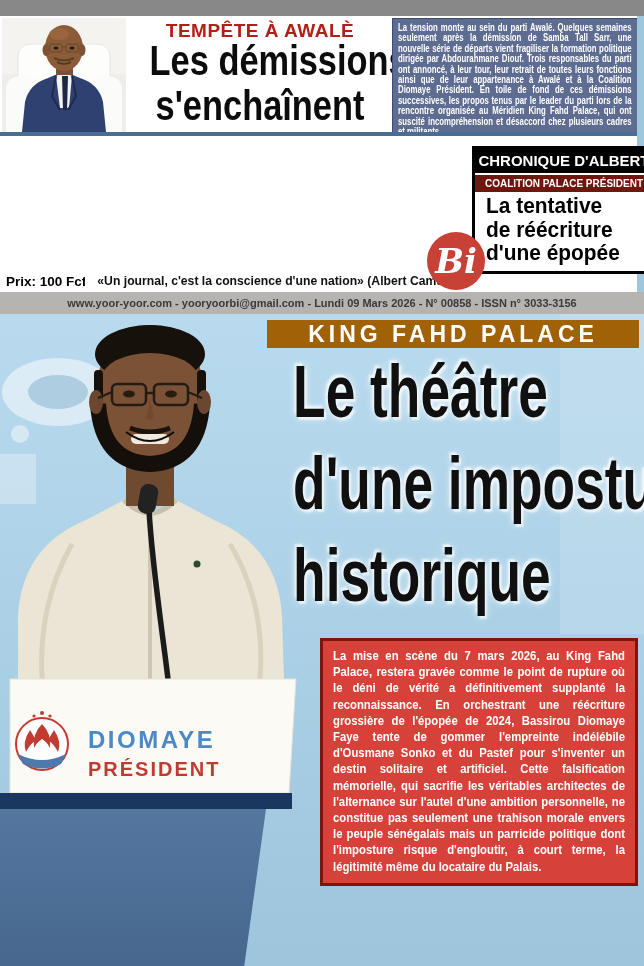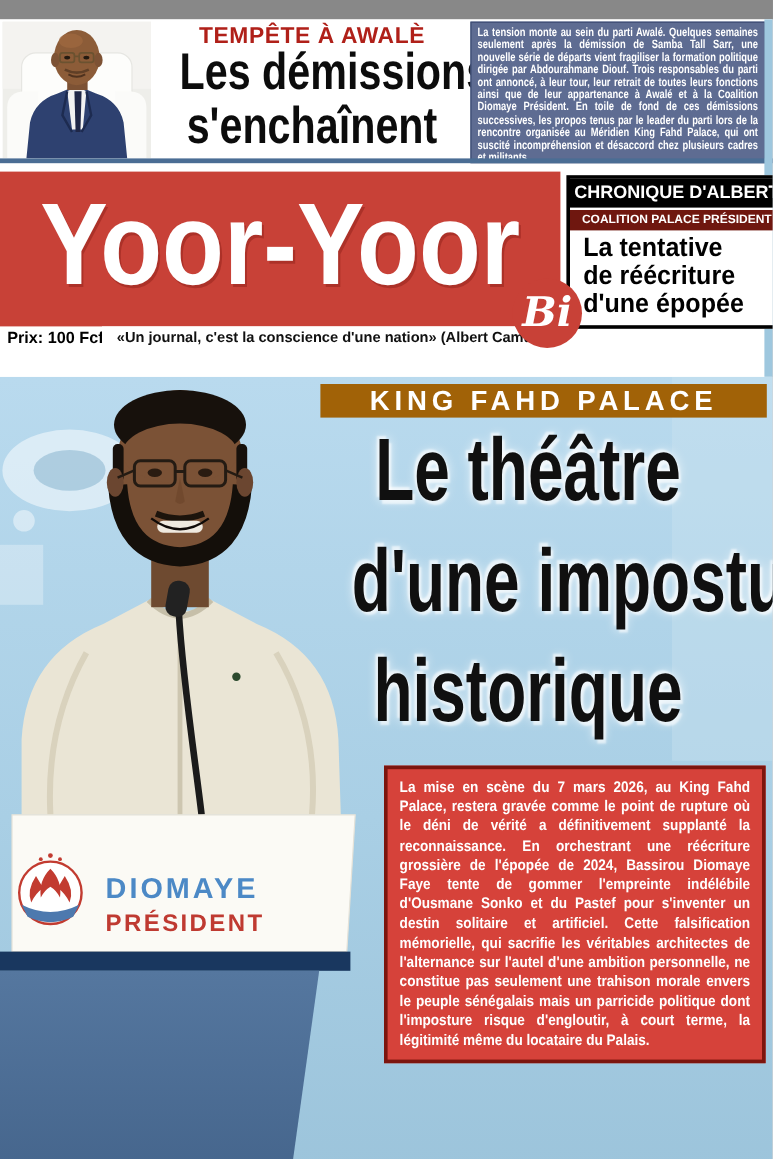--- a/index.html
+++ b/index.html
@@ -44,21 +44,21 @@
   .chr-title{padding:2px 2px 0 11px;font-weight:bold;color:#000;}
   .chr-title .line{font-size:22px;line-height:23.5px;white-space:nowrap;
                    transform:scaleX(.95);transform-origin:0 50%;}
 
   
   .photo-area{left:0;top:298px;width:644px;height:668px;}
   .photo-area svg{display:block;width:644px;height:668px;}
   .kfp-bar{left:267px;top:304px;width:372px;height:28px;background:#a16207;color:#fff;
            text-align:center;font-weight:bold;font-size:23px;line-height:28px;
            letter-spacing:4px;z-index:2;white-space:nowrap;}
-  .main-headline{left:236px;top:330px;width:408px;text-align:center;color:#101010;z-index:2;}
+  .main-headline{left:236px;top:330px;width:408px;color:#101010;z-index:2;}
   .main-headline .hl{font-size:74px;line-height:92px;font-weight:bold;white-space:nowrap;
                      transform:scaleX(.72);
                      text-shadow:0 0 10px rgba(255,255,255,.9),3px 3px 2px rgba(255,255,255,.6),
                                  -3px -3px 2px rgba(255,255,255,.6);}
 
   
   .red-box{left:320px;top:622px;width:318px;height:248px;background:#d6423a;
            border:3px solid #7c150e;box-sizing:border-box;padding:7px 10px;overflow:hidden;z-index:2;}
   .red-box-inner{width:113%;transform:scaleX(.885);transform-origin:0 0;color:#fff;
                  font-weight:bold;font-size:12.8px;line-height:16.2px;text-align:justify;}
@@ -107,28 +107,26 @@
     <div class="hl">s'enchaînent</div>
   </div>
 
   <div class="abs top-brief">
     <div class="top-brief-inner">La tension monte au sein du parti Awalé. Quelques semaines seulement après la démission de Samba Tall Sarr, une nouvelle série de départs vient fragiliser la formation politique dirigée par Abdourahmane Diouf. Trois responsables du parti ont annoncé, à leur tour, leur retrait de toutes leurs fonctions ainsi que de leur appartenance à Awalé et à la Coalition Diomaye Président. En toile de fond de ces démissions successives, les propos tenus par le leader du parti lors de la rencontre organisée au Méridien King Fahd Palace, qui ont suscité incompréhension et désaccord chez plusieurs cadres et militants.</div>
   </div>
 
   <div class="abs divider"></div>
   <div class="abs edge-strip"></div>
 
-  <div class="abs masthead-red">
-    <div class="masthead-title">Yoor-Yoor</div>
-  </div>
   <div class="abs bi-circle">
     <div class="bi-text">Bi</div>
   </div>
   <div class="abs quote-strip">«Un journal, c'est la conscience d'une nation» (Albert Camus)</div>
   <div class="abs price">Prix: 100 Fcfa</div>
+  <div class="abs info-bar">www.yoor-yoor.com  -  yooryoorbi@gmail.com - Lundi 09 Mars 2026 - N° 00858 - ISSN n° 3033-3156</div>
 
   <div class="abs chronique-box">
     <div class="chr-header">CHRONIQUE D'ALBERT</div>
     <div class="chr-sub">COALITION PALACE PRÉSIDENT</div>
     <div class="chr-title">
       <div class="line">La tentative</div>
       <div class="line">de réécriture</div>
       <div class="line">d'une épopée</div>
     </div>
   </div>

